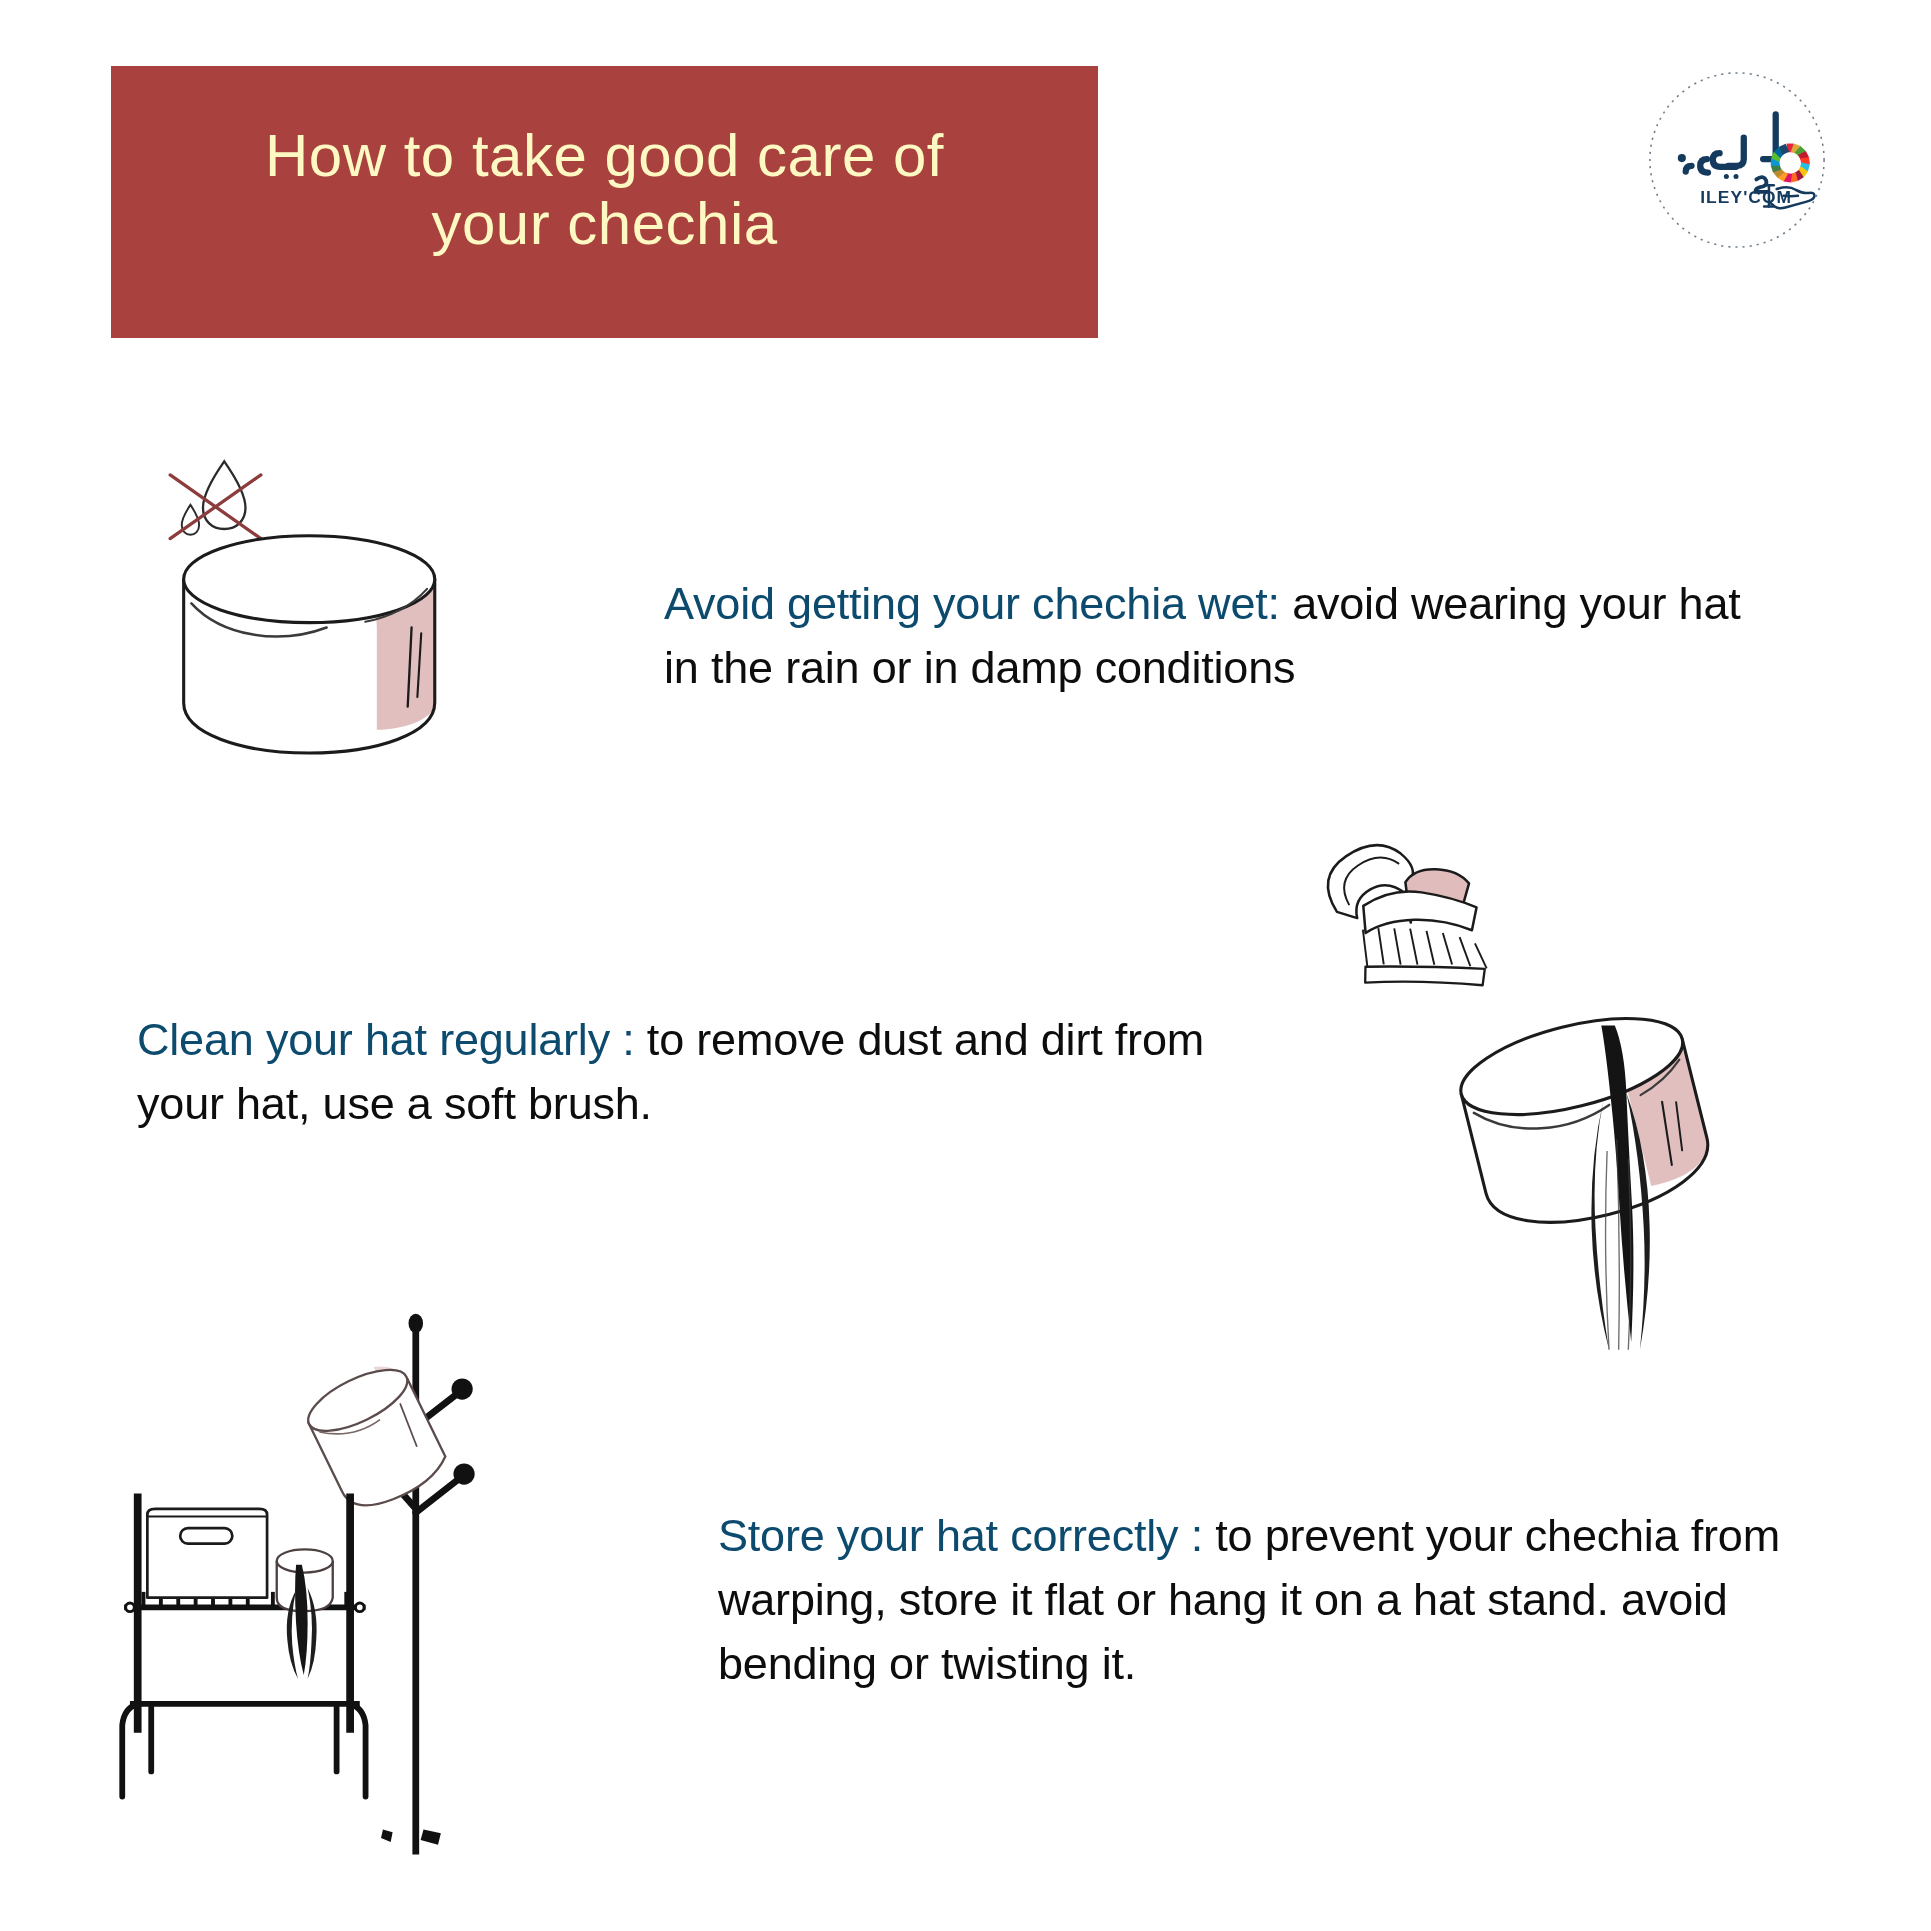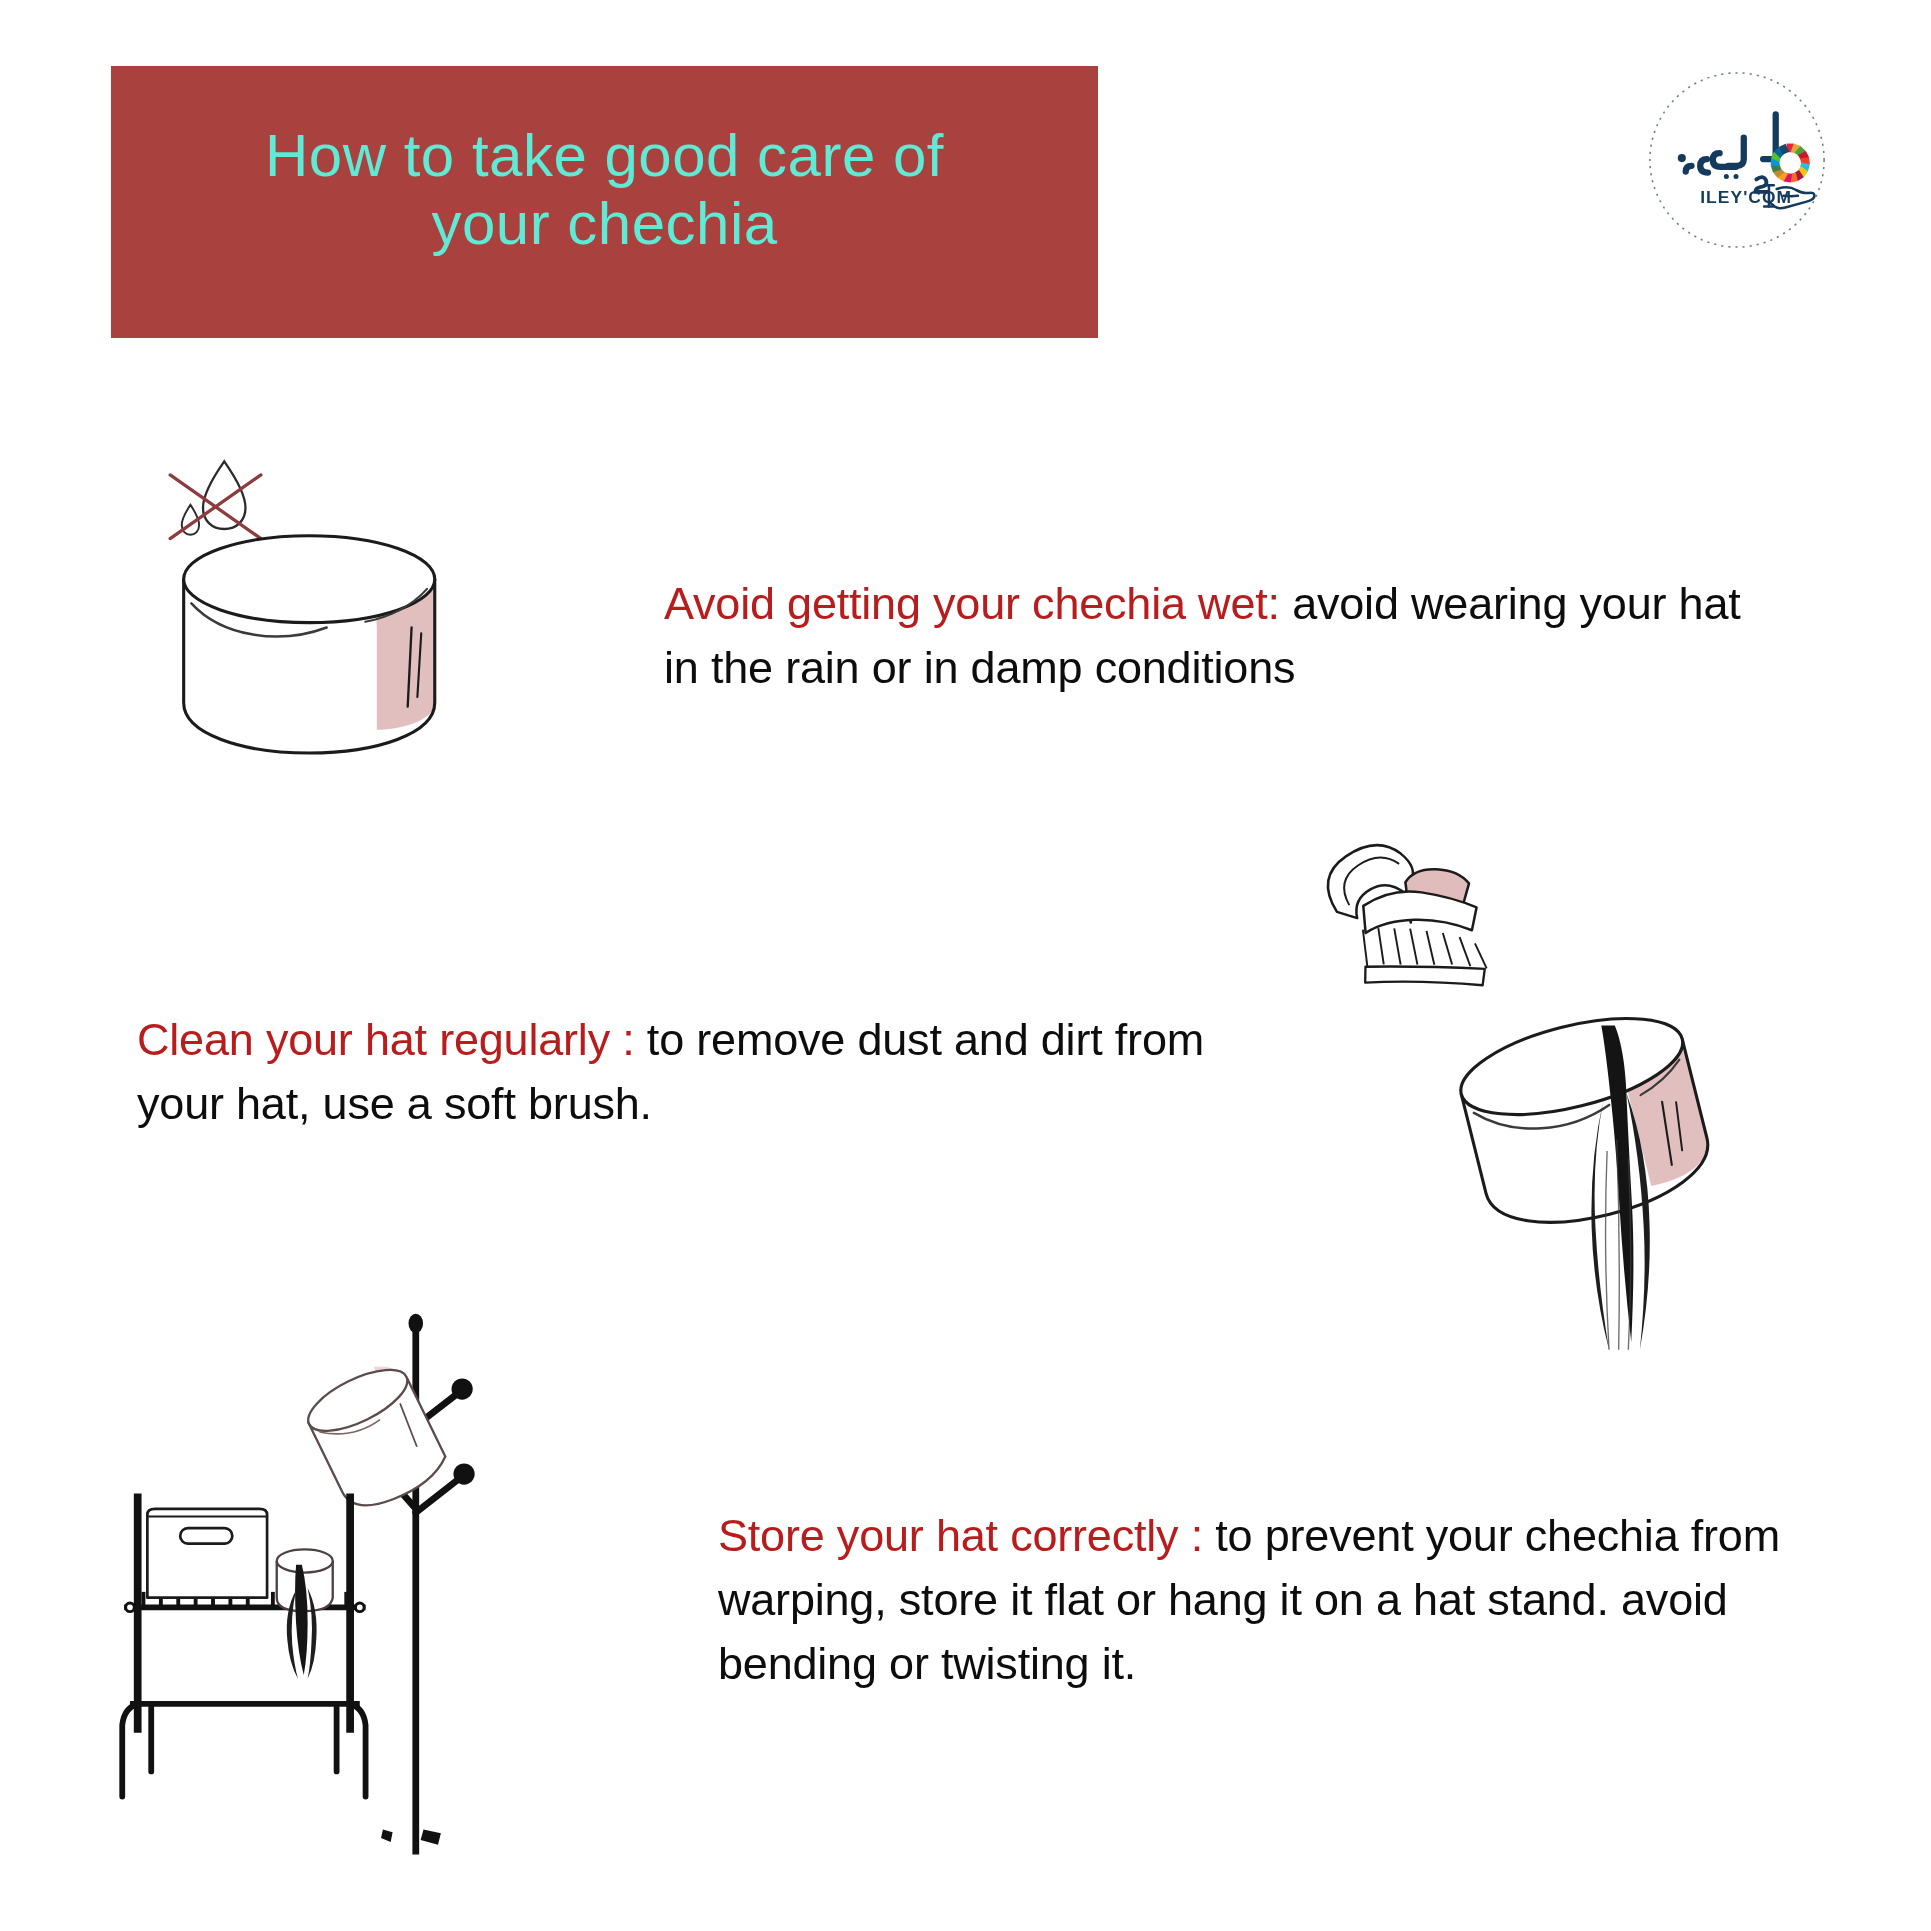--- a/index.html
+++ b/index.html
@@ -30,21 +30,21 @@
   .header-title {
     position: absolute;
     left: 0;
     top: 0;
     width: 100%;
     height: 100%;
     display: flex;
     flex-direction: column;
     align-items: center;
     justify-content: center;
-    color: #5eead4;
+    color: #fef9c3;
     font-size: 60px;
     line-height: 1.12;
     font-weight: 400;
     letter-spacing: 0.5px;
     text-align: center;
     padding-bottom: 25px;
     box-sizing: border-box;
   }
   .header-title .l1 { white-space: nowrap; }
   .header-title .l2 { white-space: nowrap; }
@@ -61,21 +61,21 @@
   
   .para {
     position: absolute;
     font-size: 45px;
     line-height: 1.42;
     color: #0d0d0d;
     font-weight: 400;
     letter-spacing: -0.2px;
   }
   .para .lead {
-    color: #b91c1c;
+    color: #0c4a6e;
     margin-top: 23px;
   }
   #para-1 { left: 664px; top: 572px; width: 1110px; }
   #para-2 { left: 137px; top: 1008px; width: 1139px; }
   #para-3 { left: 718px; top: 1504px; width: 1139px; }
 
   
   .illus { position: absolute; }
   #illus-hat-dry   { left: 145px;  top: 444px;  width: 425px;  height: 338px; }
   #illus-brush-hat { left: 1308px; top: 811px;  width: 521px;  height: 541px; }

